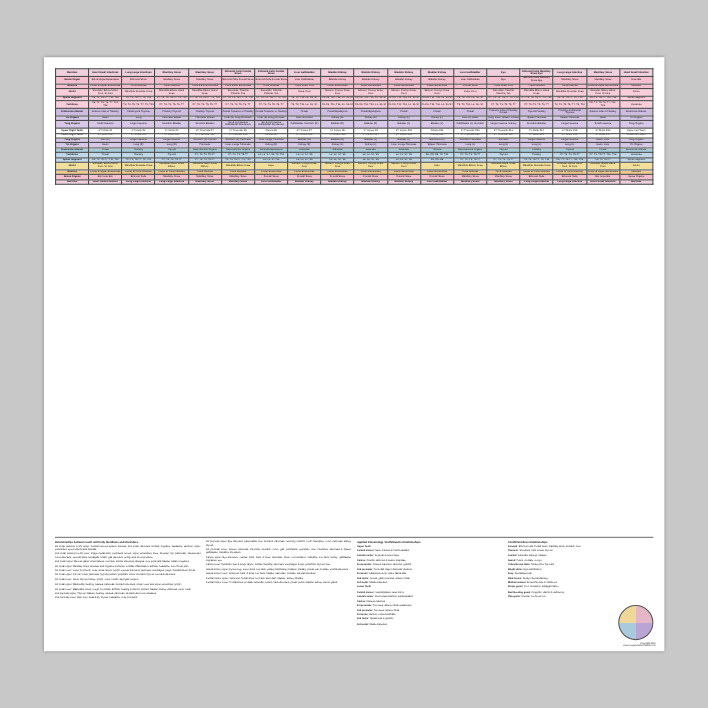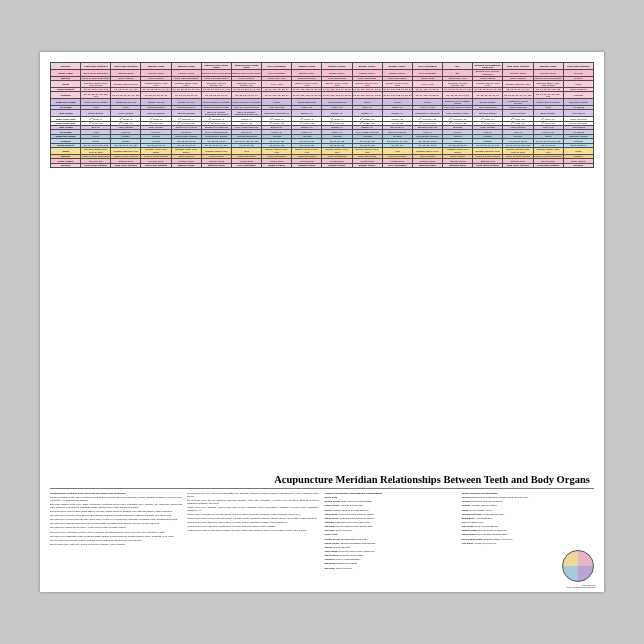--- a/index.html
+++ b/index.html
@@ -484,21 +484,20 @@
             <td class="hdr">Lung Large Intestine</td>
             <td class="hdr">Heart Small Intestine</td>
             <td class="hdr">Meridian</td>
           </tr>
         </tbody>
     </table>
   </div>
 
   <div class="footer-line"></div>
 
-  <div class="title">Acupuncture Meridian Relationships Between Teeth and Body Organs</div>
 
   <div class="cols">
     <div class="col" id="fcol0">
         <h4>Relationships between teeth and body Meridians and Disorders:</h4>
         <p>1st molar (wisdom tooth) upper: Central nervous system, sinuses, 2nd molar, disorders, tinnitus, migraine, headache, eardrum, upper extremities, eye problems and sinusitis.</p>
         <p>2nd molar (wisdom tooth) lower: Image metabolism, peripheral nerves, upper extremities, knee, shoulder, hip, pancreatic, nausea and colon disorders, cervical spine neuralgias, sciatic, gait disorders, vertigo and blood pressure.</p>
         <p>2nd molar upper: Mucous gland, sinus tissues, low back, lumbar disorders, allergies, sore joints and bladder, nasal congestion.</p>
         <p>1st molar upper: Maxillary sinus, shoulder and migraine problems, tonsillar inflammation, asthma, headache, sore throat, pain.</p>
         <p>1st molar lower: Lower front teeth, nose, sinus, larynx, lymph, eye/ear disorders, pancreas, esophagus, lungs, sinusitis/chest, throat.</p>
         <p>1st molar upper: Chronic colds, pancreas, hypothyroidism, lymphatic, sinus, stomach, thyroid, low back disorders.</p>

